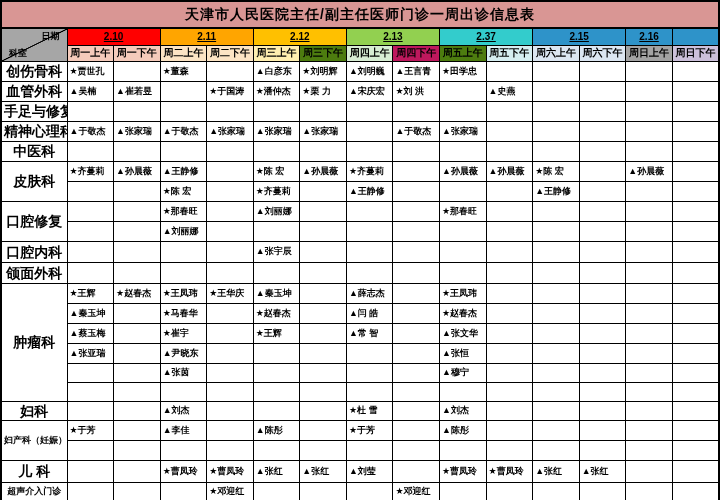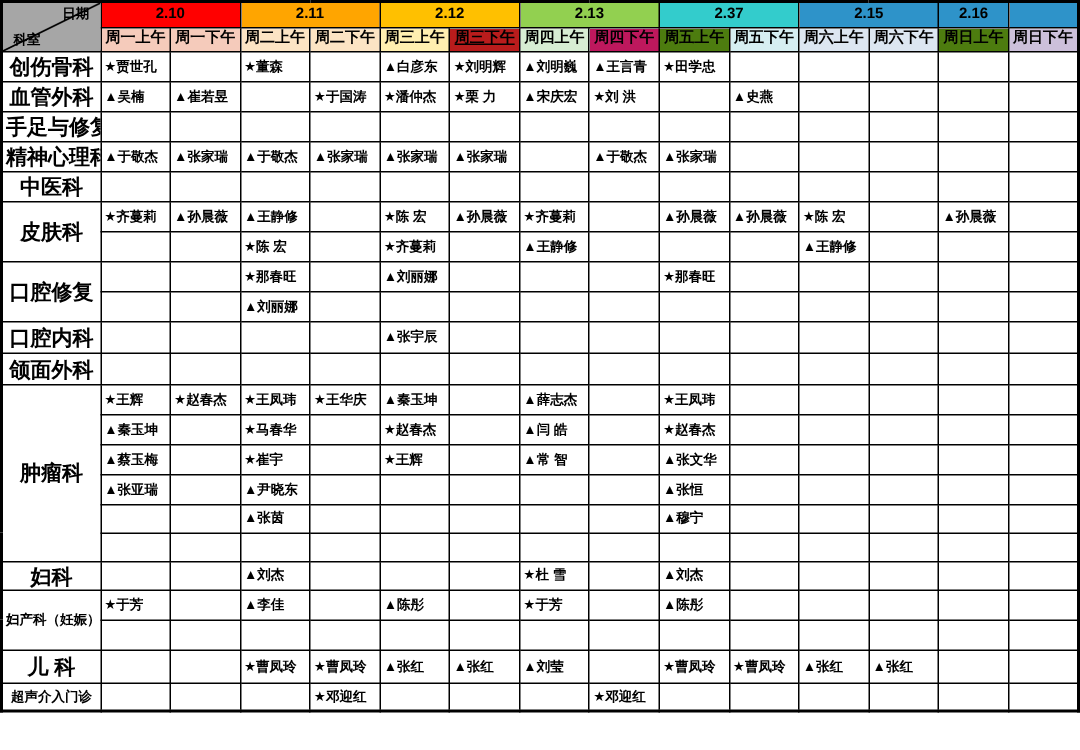--- a/index.html
+++ b/index.html
@@ -2,33 +2,34 @@
 <html><head>
 <meta charset="utf-8">
 <style>
   html,body{margin:0;padding:0;background:#fff;}
   body{width:720px;height:500px;overflow:hidden;font-family:"Liberation Sans","DejaVu Sans",sans-serif;}
   .sheet{width:720px;height:500px;box-sizing:border-box;background:#fff;}
   .title-bar{height:27px;box-sizing:border-box;background:#D99694;border:2px solid #000;border-bottom:none;
     display:flex;align-items:center;justify-content:center;font-weight:bold;font-size:14px;color:#000;letter-spacing:1px;}
   table{width:720px;border-collapse:collapse;table-layout:fixed;border:2px solid #000;box-sizing:border-box;}
   td{border:1px solid #000;padding:0 2px;color:#000;font-weight:bold;overflow:hidden;white-space:nowrap;line-height:1;box-sizing:border-box;}
-  td.datehdr{text-align:center;font-size:10px;}
+  td.datehdr{text-align:center;font-size:10px;text-decoration:underline;}
   td.dayhdr{text-align:center;font-size:10px;}
   td.dept{text-align:center;font-size:14px;background:#fff;}
   td.cell{text-align:left;font-size:9px;background:#fff;}
   td.corner{background-color:#A6A6A6;position:relative;padding:0;
     background-image:linear-gradient(to bottom right,rgba(0,0,0,0) 48.5%,#000 49.5%,#000 50.5%,rgba(0,0,0,0) 51.5%);}
   .corner-top{position:absolute;top:3px;right:7px;font-size:9px;font-weight:bold;}
   .corner-bottom{position:absolute;bottom:3px;left:7px;font-size:9px;font-weight:bold;}
 </style>
 </head>
 <body>
 
 <div class="sheet">
+  <div class="title-bar">天津市人民医院主任/副主任医师门诊一周出诊信息表</div>
   <table>
     <colgroup id="colgroup">
         <col style="width: 66px;">
         <col>
         <col>
         <col>
         <col>
         <col>
         <col>
         <col>
@@ -54,28 +55,28 @@
           <td class="datehdr" colspan="2" style="background-color: rgb(46, 147, 201);">2.15</td>
           <td class="datehdr" colspan="1" style="background-color: rgb(46, 147, 201);">2.16</td>
           <td class="datehdr" colspan="1" style="background-color: rgb(46, 147, 201);"></td>
         </tr>
       <tr id="row-days" style="height:16px;">
           <td class="dayhdr" style="background-color: rgb(245, 203, 187);">周一上午</td>
           <td class="dayhdr" style="background-color: rgb(245, 203, 187);">周一下午</td>
           <td class="dayhdr" style="background-color: rgb(252, 228, 196);">周二上午</td>
           <td class="dayhdr" style="background-color: rgb(252, 228, 196);">周二下午</td>
           <td class="dayhdr" style="background-color: rgb(255, 239, 176);">周三上午</td>
-          <td class="dayhdr" style="background-color: #b91c1c; text-decoration: underline;">周三下午</td>
+          <td class="dayhdr" style="background-color: #4d7c0f;">周三下午</td>
           <td class="dayhdr" style="background-color: rgb(215, 237, 211);">周四上午</td>
           <td class="dayhdr" style="background-color: #be185d; margin-top: 24px;">周四下午</td>
           <td class="dayhdr" style="background-color: #4d7c0f; text-align: center;">周五上午</td>
           <td class="dayhdr" style="background-color: rgb(214, 238, 241);">周五下午</td>
           <td class="dayhdr" style="background-color: rgb(220, 230, 241);">周六上午</td>
           <td class="dayhdr" style="background-color: rgb(220, 230, 241);">周六下午</td>
-          <td class="dayhdr" style="background-color: #4d7c0f; margin-top: 24px;">周日上午</td>
+          <td class="dayhdr" style="background-color: #a3a3a3; margin-top: 24px;">周日上午</td>
           <td class="dayhdr" style="background-color: rgb(204, 192, 218);">周日下午</td>
         </tr>
     </thead>
     <tbody id="tbody">
         <tr style="height: 20px;">
           <td class="dept" rowspan="1">创伤骨科</td>
           <td class="cell">★贾世孔</td>
           <td class="cell"></td>
           <td class="cell">★董森</td>
           <td class="cell"></td>

